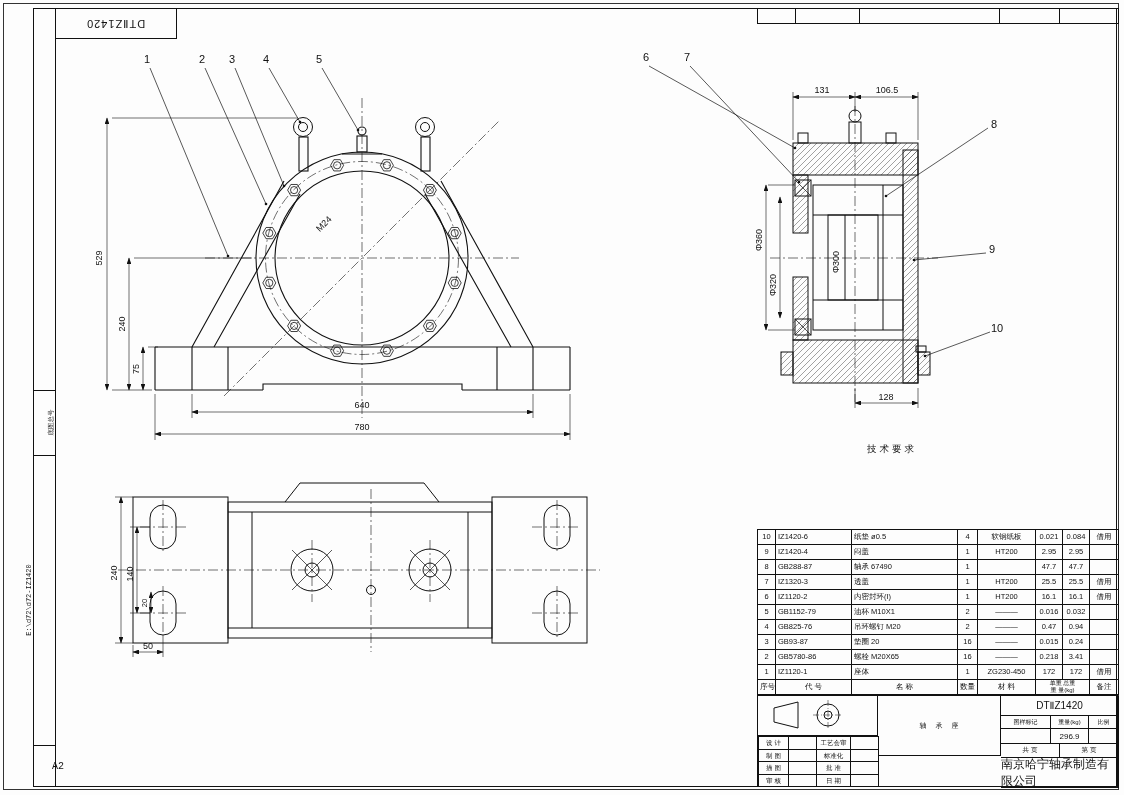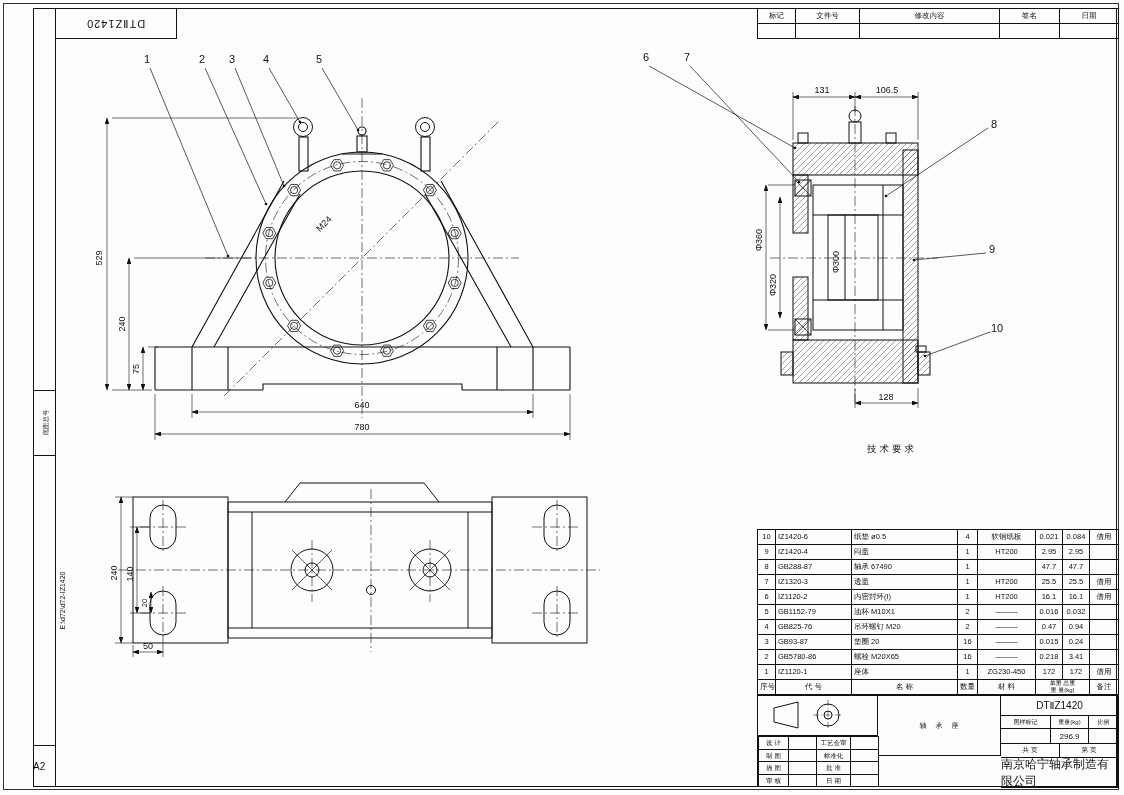--- a/index.html
+++ b/index.html
@@ -7,21 +7,21 @@
           font-family:"Liberation Sans",sans-serif;color:#111;overflow:hidden;}
   .abs{position:absolute;}
   .frame-outer{left:3px;top:3px;width:1116px;height:787px;border:1px solid #333;box-sizing:border-box;}
   .frame-inner{left:33px;top:8px;width:1084px;height:779px;border:1.5px solid #111;box-sizing:border-box;}
   .vline{border-left:1px solid #111;width:0;}
   .hline{border-top:1px solid #111;height:0;}
   .corner-box{left:55px;top:8px;width:121px;height:30px;border-right:1.2px solid #111;border-bottom:1.2px solid #111;
               display:flex;align-items:center;justify-content:center;}
   .corner-box span{transform:rotate(180deg);font-size:11px;letter-spacing:1px;}
   .rot{transform:rotate(-90deg);white-space:nowrap;display:block;}
-  .stripcell{left:33px;width:22px;display:flex;align-items:center;justify-content:flex-start;}
+  .stripcell{left:42px;width:22px;display:flex;align-items:center;justify-content:flex-end;font-family:Liberation Mono, monospace;}
   table.grid{border-collapse:collapse;table-layout:fixed;}
   table.grid td{border:1px solid #111;padding:0 2px;white-space:nowrap;overflow:hidden;
                 font-size:7.5px;height:14px;text-align:center;line-height:1.1;}
   .rev{left:757px;top:8px;width:361px;}
   .bom{left:757px;top:529px;width:361px;}
   .bom td.lft{text-align:left;}
   .tb{left:757px;top:695px;width:361px;height:92px;border:1.5px solid #111;box-sizing:border-box;}
   .tb .cell{position:absolute;border-right:1px solid #111;border-bottom:1px solid #111;box-sizing:border-box;
             display:flex;align-items:center;justify-content:center;font-size:7px;overflow:hidden;}
   .tb table.grid td{font-size:6.5px;height:11.5px;}
@@ -232,27 +232,20 @@
 
   <table class="grid abs rev">
     <colgroup>
         <col style="width:38px">
         <col style="width:64px">
         <col style="width:140px">
         <col style="width:60px">
         <col style="width:59px">
       </colgroup>
     <tbody>
-        <tr>
-      <td>标记</td>
-      <td>文件号</td>
-      <td>修改内容</td>
-      <td>签名</td>
-      <td>日期</td>
-    </tr>
     <tr>
           <td></td>
           <td></td>
           <td></td>
           <td></td>
           <td></td>
         </tr>
   </tbody>
     </table>
 

